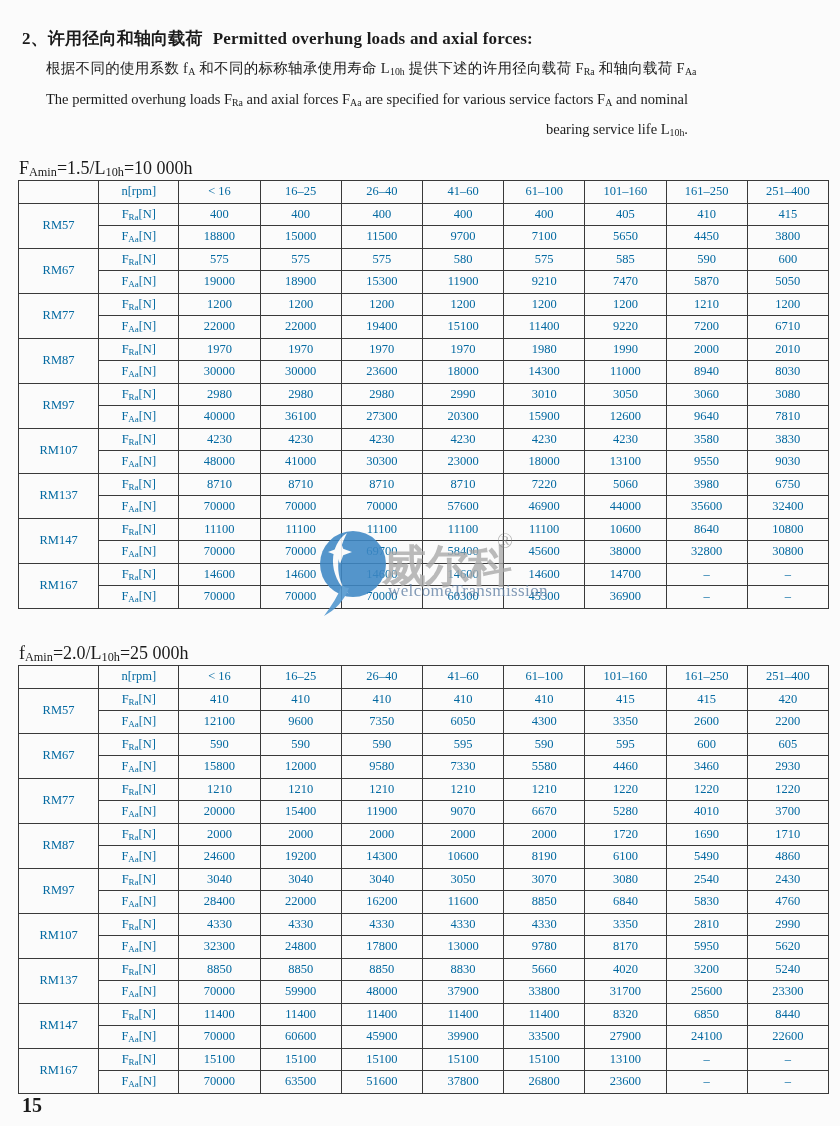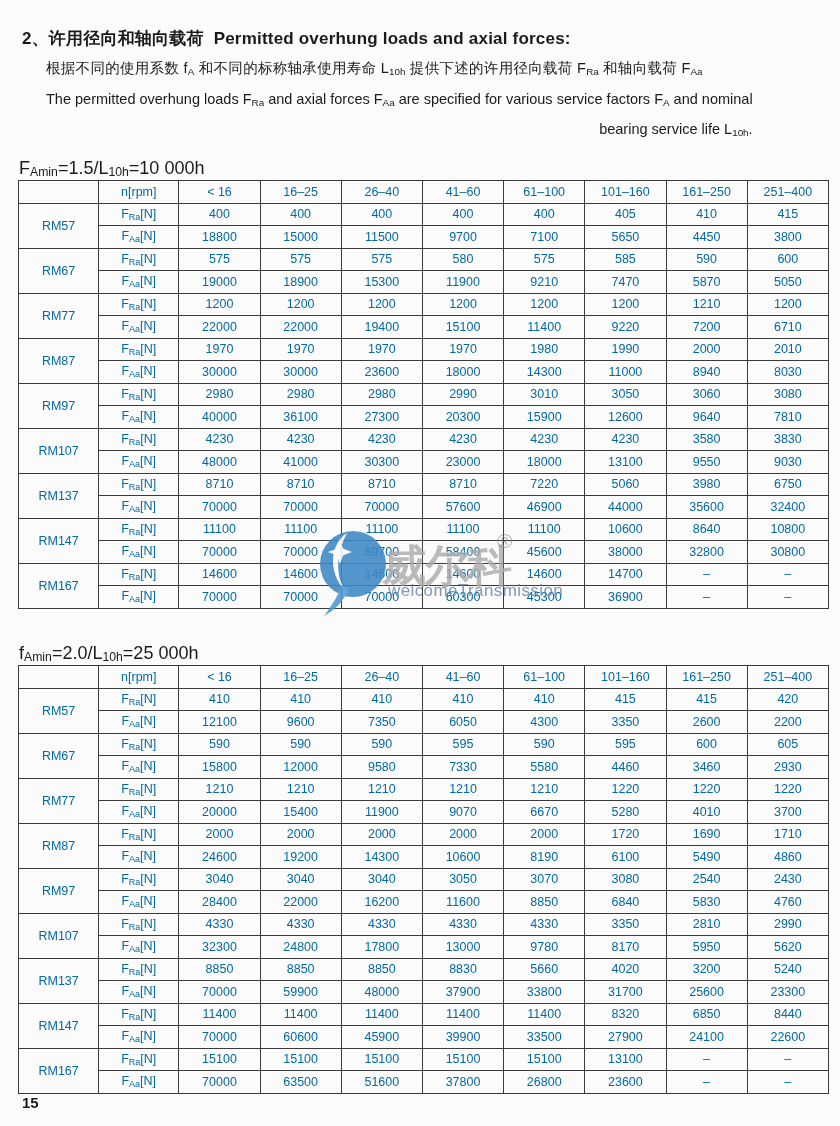--- a/index.html
+++ b/index.html
@@ -1,18 +1,18 @@
 <!DOCTYPE html>
 <html><head>
 <meta charset="utf-8">
 <style>
   html,body{margin:0;padding:0;background:#e8e8e8;}
   .page{
     position:relative;width:840px;height:1126px;background:#fbfbfb;
-    font-family:Liberation Sans, sans-serif;color:#1b1b1b;
+    font-family:Liberation Serif, serif;color:#1b1b1b;
     overflow:hidden;margin:0 auto;
   }
   sub{font-size:68%;vertical-align:-0.18em;letter-spacing:0;}
   .title{
     position:absolute;left:22px;top:27px;font-size:17px;font-weight:bold;
     letter-spacing:0.2px;white-space:nowrap;
   }
   .title .en{margin-left:10px;}
   .para-zh{
     position:absolute;left:46px;top:59px;font-size:14.5px;white-space:nowrap;
@@ -31,21 +31,21 @@
   #load-table-2{top:665px;}
   table.load-table td{
     border:1px solid #3a3a3a;text-align:center;vertical-align:middle;
     height:21.5px;padding:0;overflow:hidden;white-space:nowrap;
   }
   table.load-table col.c-model{width:80px;}
   table.load-table col.c-param{width:80px;}
   table.load-table col.c-val{width:81px;}
   td.model{font-size:12.5px;}
   td.param sub{font-size:72%;}
-  .page-number{position:absolute;left:22px;top:1094px;font-size:15px;font-weight:bold;}
+  .page-number{position:absolute;left:22px;top:1094px;font-size:20px;font-weight:bold;}
   
   .watermark{position:absolute;left:316px;top:526px;width:310px;height:92px;
     pointer-events:none;z-index:5;}
   .wm-logo{position:absolute;left:0;top:2px;width:72px;height:90px;opacity:0.88;}
   .wm-zh{
     position:absolute;left:66px;top:11px;font-size:44px;font-weight:bold;
     letter-spacing:-1px;color:rgba(125,125,125,0.52);white-space:nowrap;
     text-shadow:0 0 1px rgba(255,255,255,0.6);
   }
   .wm-reg{position:absolute;left:181px;top:3px;font-size:21px;color:rgba(120,120,120,0.55);}

